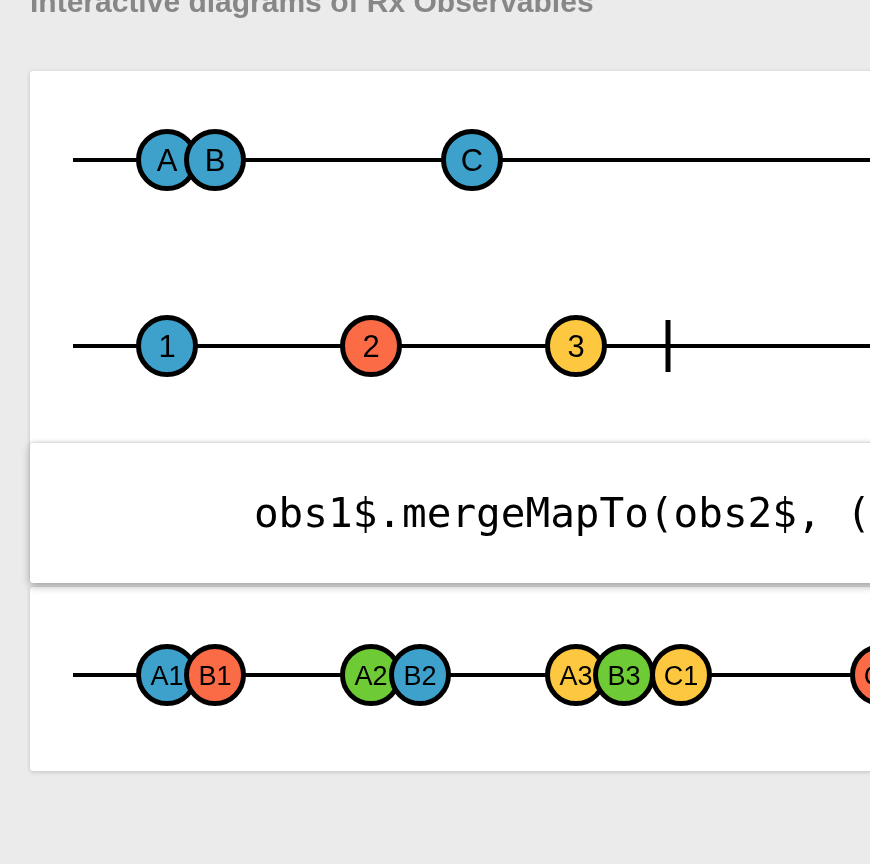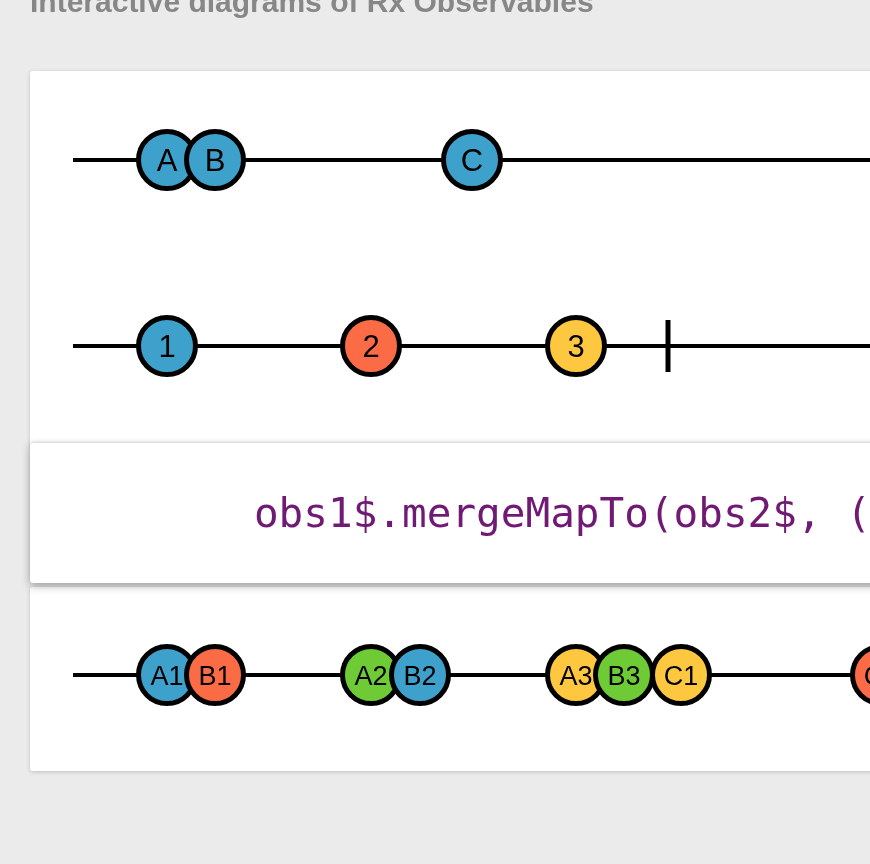--- a/index.html
+++ b/index.html
@@ -53,21 +53,21 @@
   }
   .card svg {
     position: absolute;
     inset: 0;
     width: 100%;
     height: 100%;
   }
   .operator-code {
     font-family: "DejaVu Sans Mono", "Liberation Mono", monospace;
     font-size: 41px;
-    color: #701a75;
+    color: #000000;
     white-space: pre;
   }
   svg text.marble-label {
     font-family: "Liberation Sans", sans-serif;
     fill: #000000;
     text-anchor: middle;
   }
 </style>
 </head>
 <body>

